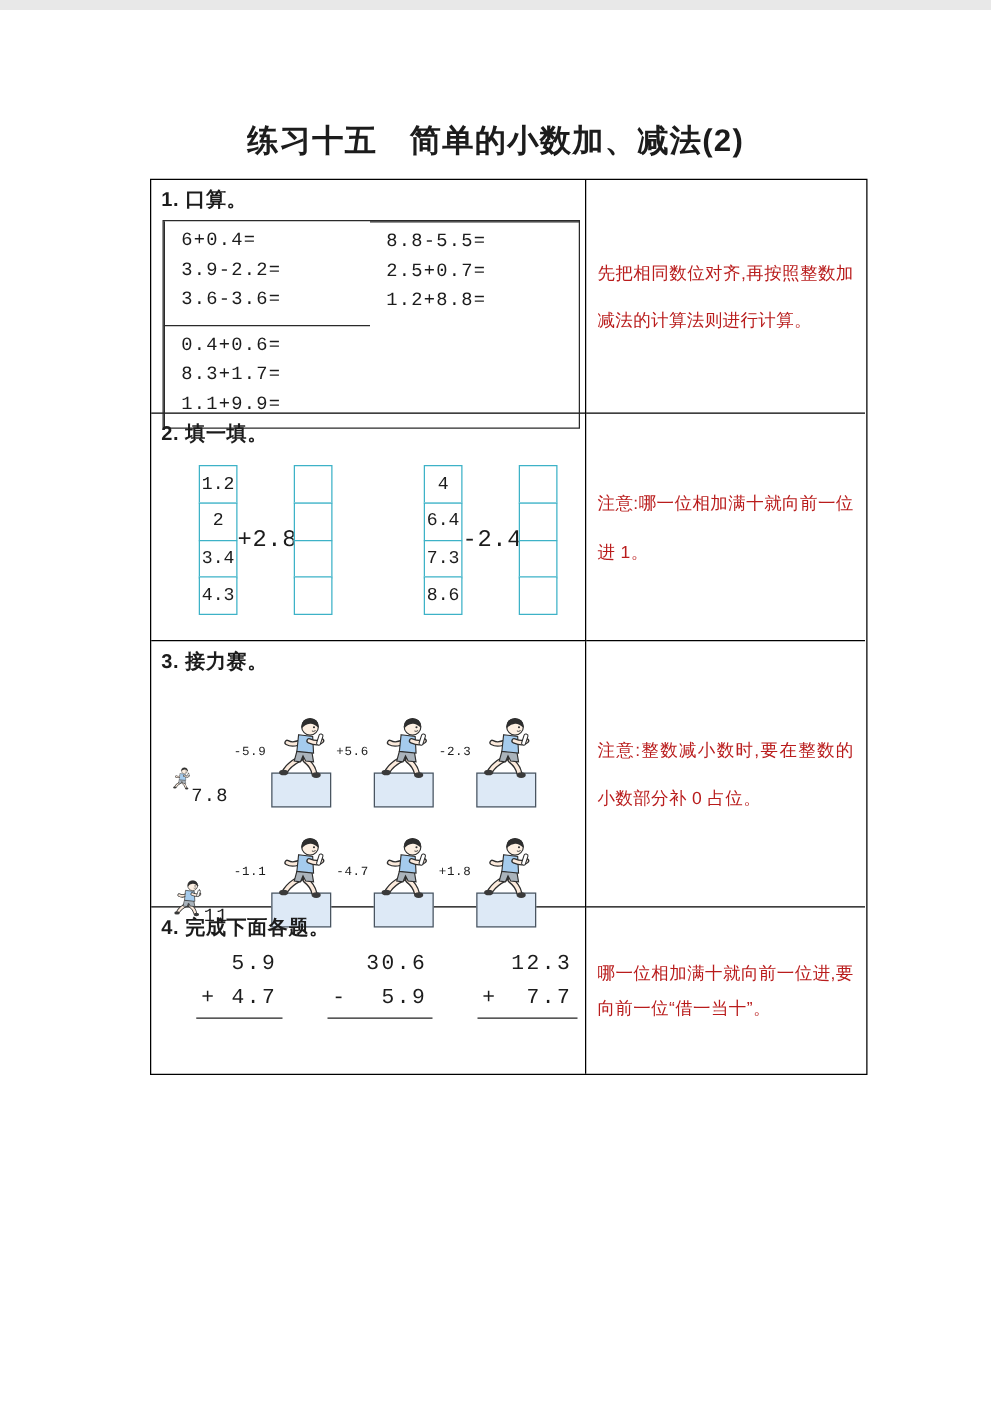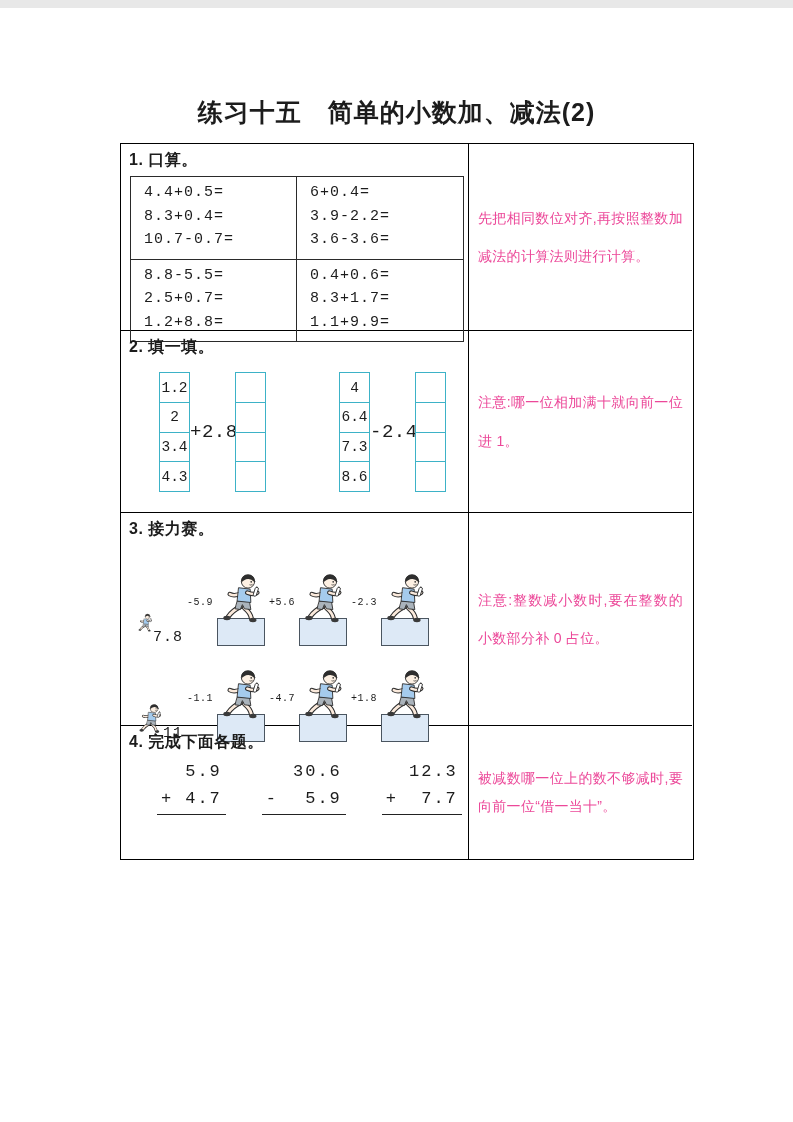--- a/index.html
+++ b/index.html
@@ -13,21 +13,21 @@
   .worksheet { position:absolute; left:120px; top:135px; width:574px;
                border:1.5px solid #000;
                display:grid; grid-template-columns:348px 223px;
                grid-template-rows:187px 182px 213px 133px; }
   .ccell { border-right:1.2px solid #000; position:relative; }
   .hcell { display:flex; align-items:center; padding:0 9px; }
   .rb { border-bottom:1.2px solid #000; }
 
   .sec-heading { font-size:16px; font-weight:bold; margin:6px 0 0 8px; letter-spacing:0.5px; }
 
-  .hint { font-size:14px; line-height:2.75; text-align:justify; color:#ec4899; letter-spacing:0.3px; }
+  .hint { font-size:14px; line-height:2.75; text-align:justify; color:#b91c1c; letter-spacing:0.3px; }
   .hint.tight { line-height:1.95; }
 
   .num { font-family:"Liberation Mono","DejaVu Sans Mono",monospace; }
 
   
   .oral-table { margin:5px 0 0 9px; width:334px; border:1px solid #2a2a2a;
                 display:grid; grid-template-columns:165px 168px; }
   .oral-cell { padding:4px 0 7px 13px; }
   .oc-right { border-left:1px solid #2a2a2a; }
   .oc-bottom { border-top:1px solid #2a2a2a; }
@@ -95,25 +95,20 @@
 
 <div class="page">
 
   <div class="title">练习十五　简单的小数加、减法(2)</div>
 
   <div class="worksheet">
 
     <div class="ccell rb">
       <div class="sec-heading">1. 口算。</div>
       <div class="oral-table num">
-        <div class="oral-cell">
-          <div class="oral-line">4.4+0.5=</div>
-          <div class="oral-line">8.3+0.4=</div>
-          <div class="oral-line">10.7-0.7=</div>
-        </div>
         <div class="oral-cell oc-right">
           <div class="oral-line">6+0.4=</div>
           <div class="oral-line">3.9-2.2=</div>
           <div class="oral-line">3.6-3.6=</div>
         </div>
         <div class="oral-cell oc-bottom">
           <div class="oral-line">8.8-5.5=</div>
           <div class="oral-line">2.5+0.7=</div>
           <div class="oral-line">1.2+8.8=</div>
         </div>
@@ -254,17 +249,17 @@
         <div class="vproblem">
           <div class="vp-top">12.3</div>
           <div class="vp-bottom">
             <span>+</span>
             <span>7.7</span>
           </div>
         </div>
       </div>
     </div>
     <div class="hcell">
-      <p class="hint tight">被减数哪一位上的数不够减时,要向前一位“借一当十”。</p>
+      <p class="hint tight">哪一位相加满十就向前一位进,要向前一位“借一当十”。</p>
     </div>
 
   </div>
 </div>
 
 </body></html>

